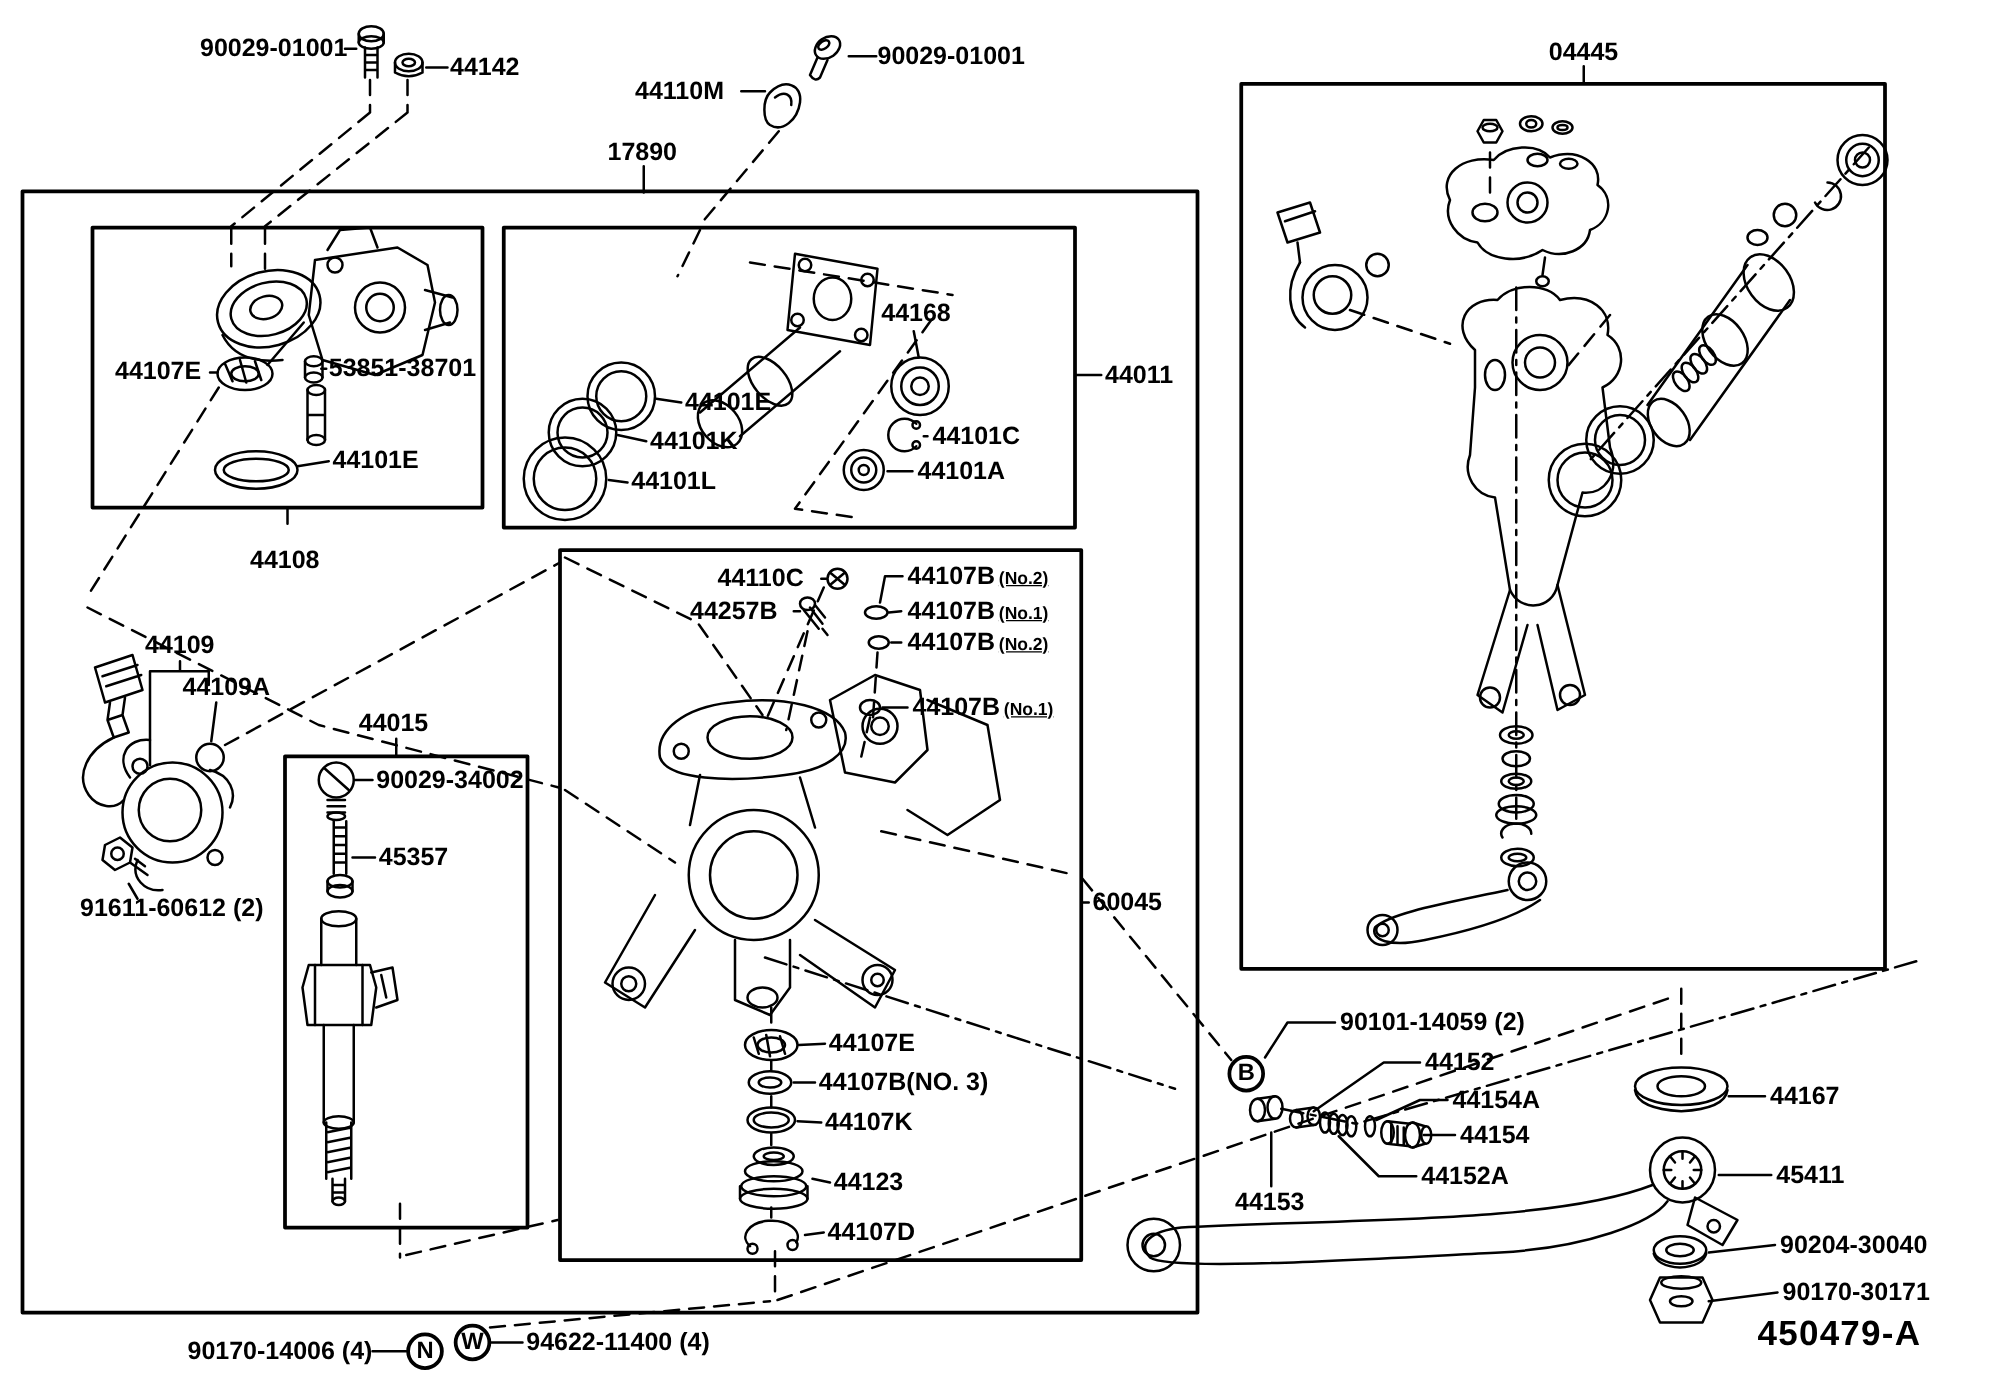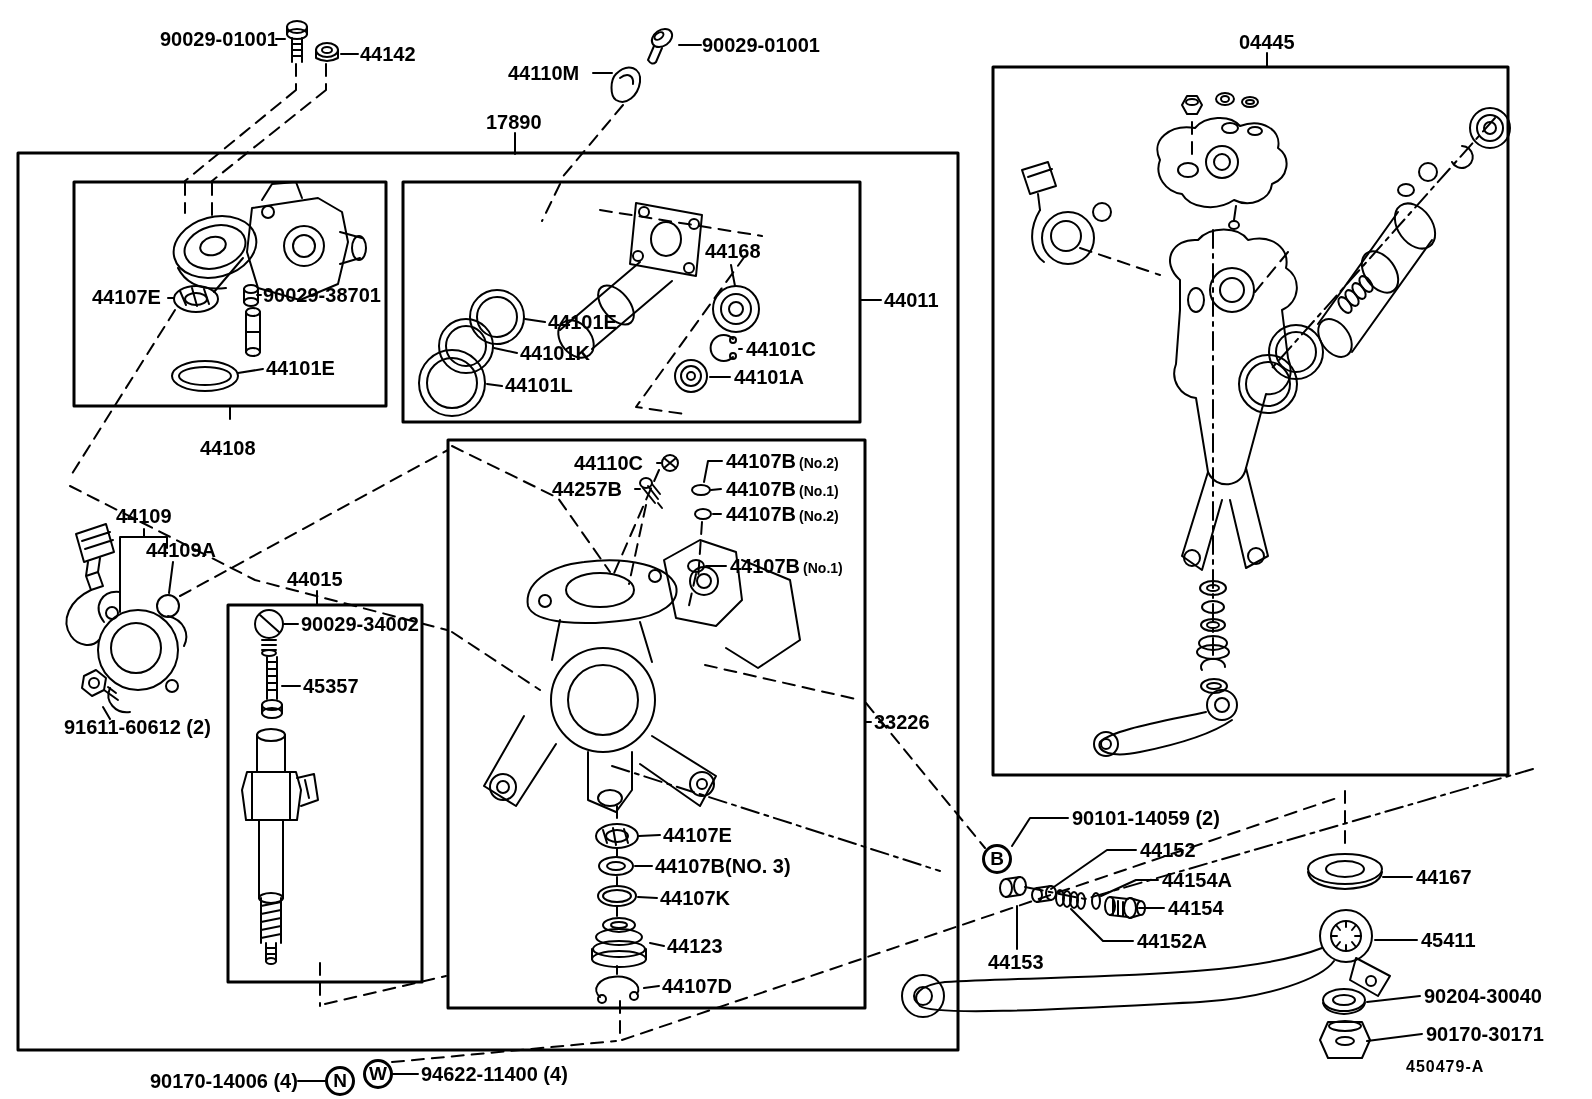--- a/index.html
+++ b/index.html
@@ -1,22 +1,22 @@
 <!DOCTYPE html>
 <html><head>
 <meta charset="utf-8">
 <style>
   html,body{margin:0;padding:0;background:#fff;}
   #stage{position:relative;width:1592px;height:1099px;background:#ffffff;overflow:hidden;
          font-family:"Liberation Sans", sans-serif;}
   #art{position:absolute;left:0;top:0;}
   .lbl{position:absolute;font-weight:bold;font-size:20px;line-height:22px;color:#000;
        white-space:nowrap;letter-spacing:0px;}
-  .lbl .sfx{font-size:14px;font-weight:bold;margin-left:3px;}
-  .sheet{font-size:16px;letter-spacing:1px;text-align:center;}
+  .lbl .sfx{font-size:14px;font-weight:bold;margin-left:3px;text-decoration:underline;}
+  .sheet{font-size:28px;letter-spacing:1px;text-align:center;}
   .marker{position:absolute;width:30px;height:30px;border:3px solid #000;border-radius:50%;
           background:#fff;display:flex;align-items:center;justify-content:center;
           font-weight:bold;font-size:19px;color:#000;box-sizing:border-box;}
 </style>
 </head>
 <body>
 
 <div id="stage">
 
 <svg id="art" width="1592" height="1099" viewBox="0 0 1592 1099" fill="none" stroke="#000" stroke-width="2" stroke-linecap="round" stroke-linejoin="round">
@@ -358,41 +358,41 @@
 
 <div class="lbl" style="left:160px;top:28px">90029-01001</div>
 <div class="lbl" style="left:360px;top:43px">44142</div>
 <div class="lbl" style="left:508px;top:62px">44110M</div>
 <div class="lbl" style="left:702px;top:34px">90029-01001</div>
 <div class="lbl" style="left:486px;top:111px">17890</div>
 <div class="lbl" style="left:1239px;top:31px">04445</div>
 <div class="lbl" style="left:200px;top:437px">44108</div>
 <div class="lbl" style="left:884px;top:289px">44011</div>
 <div class="lbl" style="left:92px;top:286px">44107E</div>
-<div class="lbl" style="left:263px;top:284px">90029-38701</div>
+<div class="lbl" style="left:263px;top:284px">53851-38701</div>
 <div class="lbl" style="left:266px;top:357px">44101E</div>
 <div class="lbl" style="left:548px;top:311px">44101E</div>
 <div class="lbl" style="left:520px;top:342px">44101K</div>
 <div class="lbl" style="left:505px;top:374px">44101L</div>
 <div class="lbl" style="left:705px;top:240px">44168</div>
 <div class="lbl" style="left:746px;top:338px">44101C</div>
 <div class="lbl" style="left:734px;top:366px">44101A</div>
 <div class="lbl" style="left:574px;top:452px">44110C</div>
 <div class="lbl" style="left:552px;top:478px">44257B</div>
 <div class="lbl" style="left:726px;top:450px"><span>44107B</span><span class="sfx">(No.2)</span></div>
 <div class="lbl" style="left:726px;top:478px"><span>44107B</span><span class="sfx">(No.1)</span></div>
 <div class="lbl" style="left:726px;top:503px"><span>44107B</span><span class="sfx">(No.2)</span></div>
 <div class="lbl" style="left:730px;top:555px"><span>44107B</span><span class="sfx">(No.1)</span></div>
 <div class="lbl" style="left:116px;top:505px">44109</div>
 <div class="lbl" style="left:146px;top:539px">44109A</div>
 <div class="lbl" style="left:64px;top:716px">91611-60612 (2)</div>
 <div class="lbl" style="left:287px;top:568px">44015</div>
 <div class="lbl" style="left:301px;top:613px">90029-34002</div>
 <div class="lbl" style="left:303px;top:675px">45357</div>
-<div class="lbl" style="left:874px;top:711px">33226</div>
+<div class="lbl" style="left:874px;top:711px">60045</div>
 <div class="lbl" style="left:663px;top:824px">44107E</div>
 <div class="lbl" style="left:655px;top:855px">44107B(NO. 3)</div>
 <div class="lbl" style="left:660px;top:887px">44107K</div>
 <div class="lbl" style="left:667px;top:935px">44123</div>
 <div class="lbl" style="left:662px;top:975px">44107D</div>
 <div class="lbl" style="left:1072px;top:807px">90101-14059 (2)</div>
 <div class="lbl" style="left:1140px;top:839px">44152</div>
 <div class="lbl" style="left:1162px;top:869px">44154A</div>
 <div class="lbl" style="left:1168px;top:897px">44154</div>
 <div class="lbl" style="left:1137px;top:930px">44152A</div>

